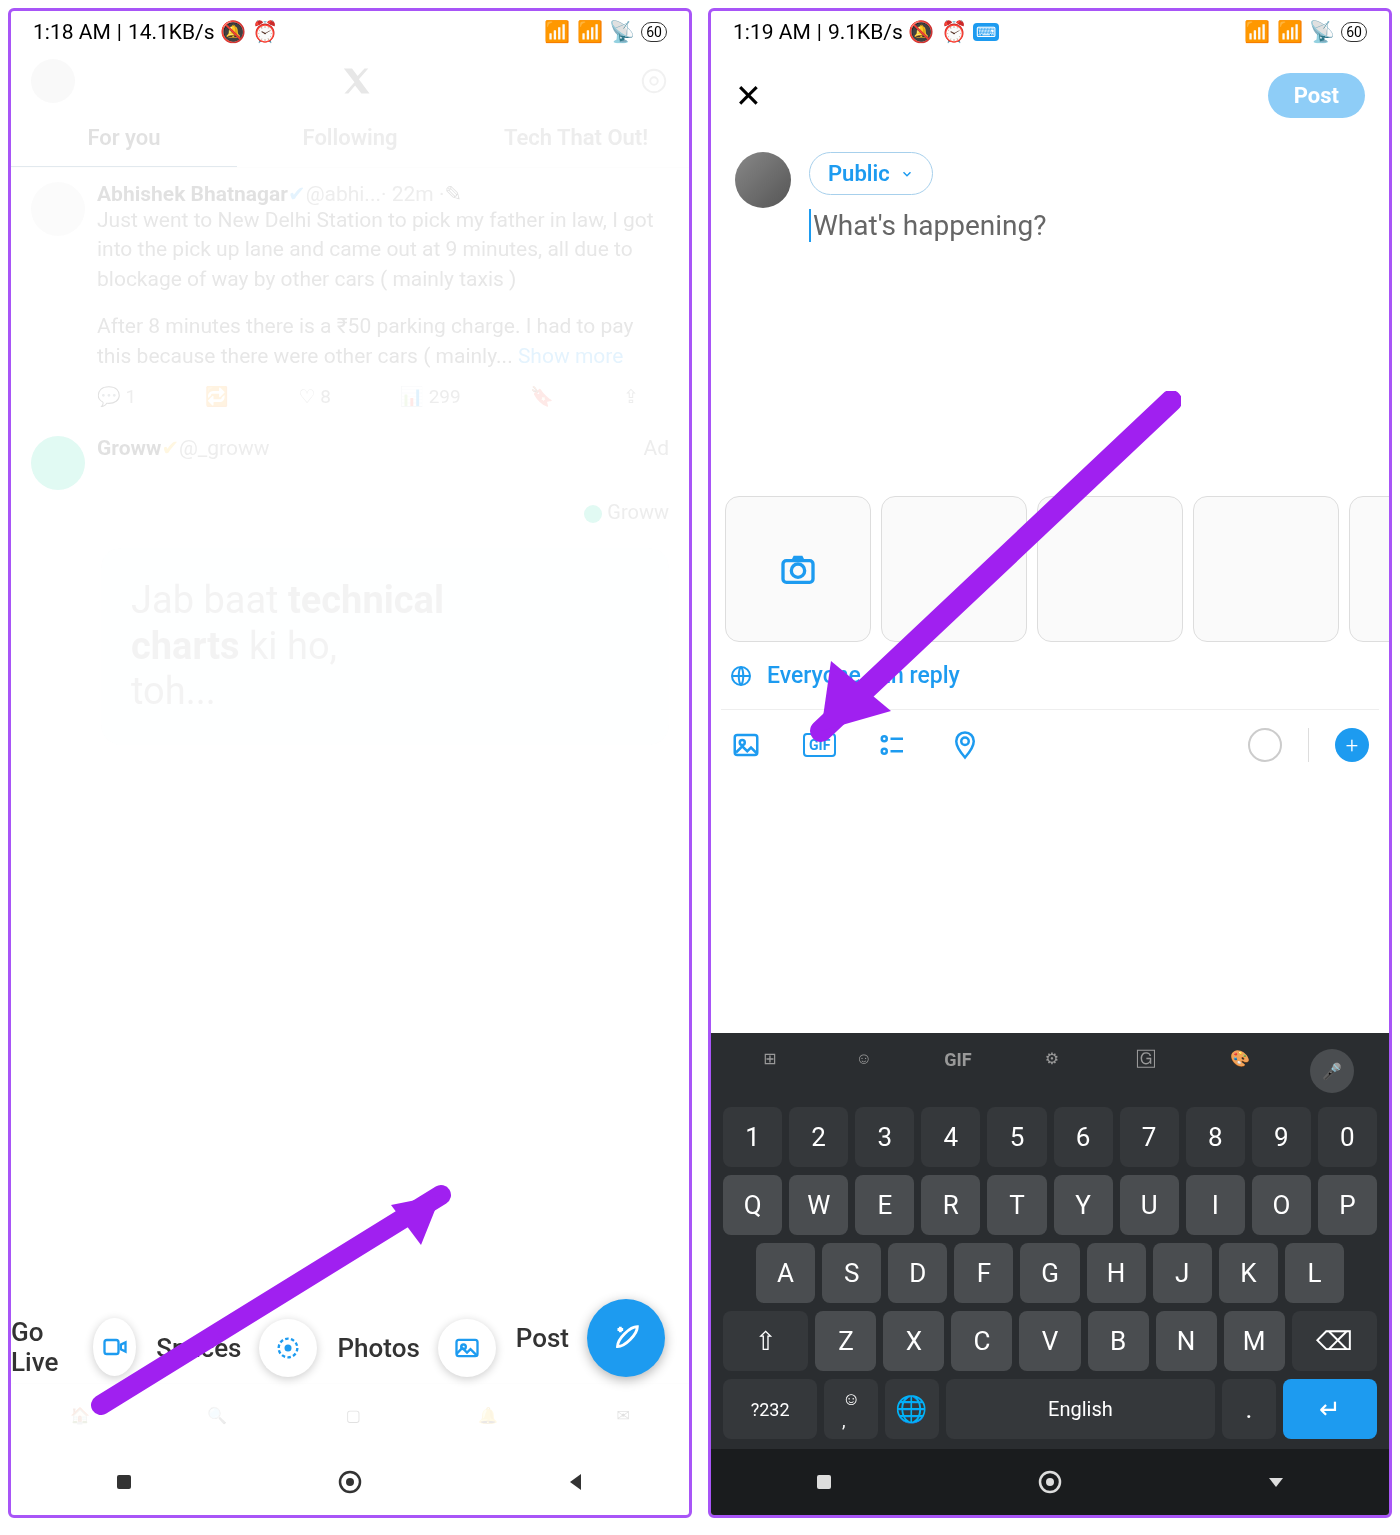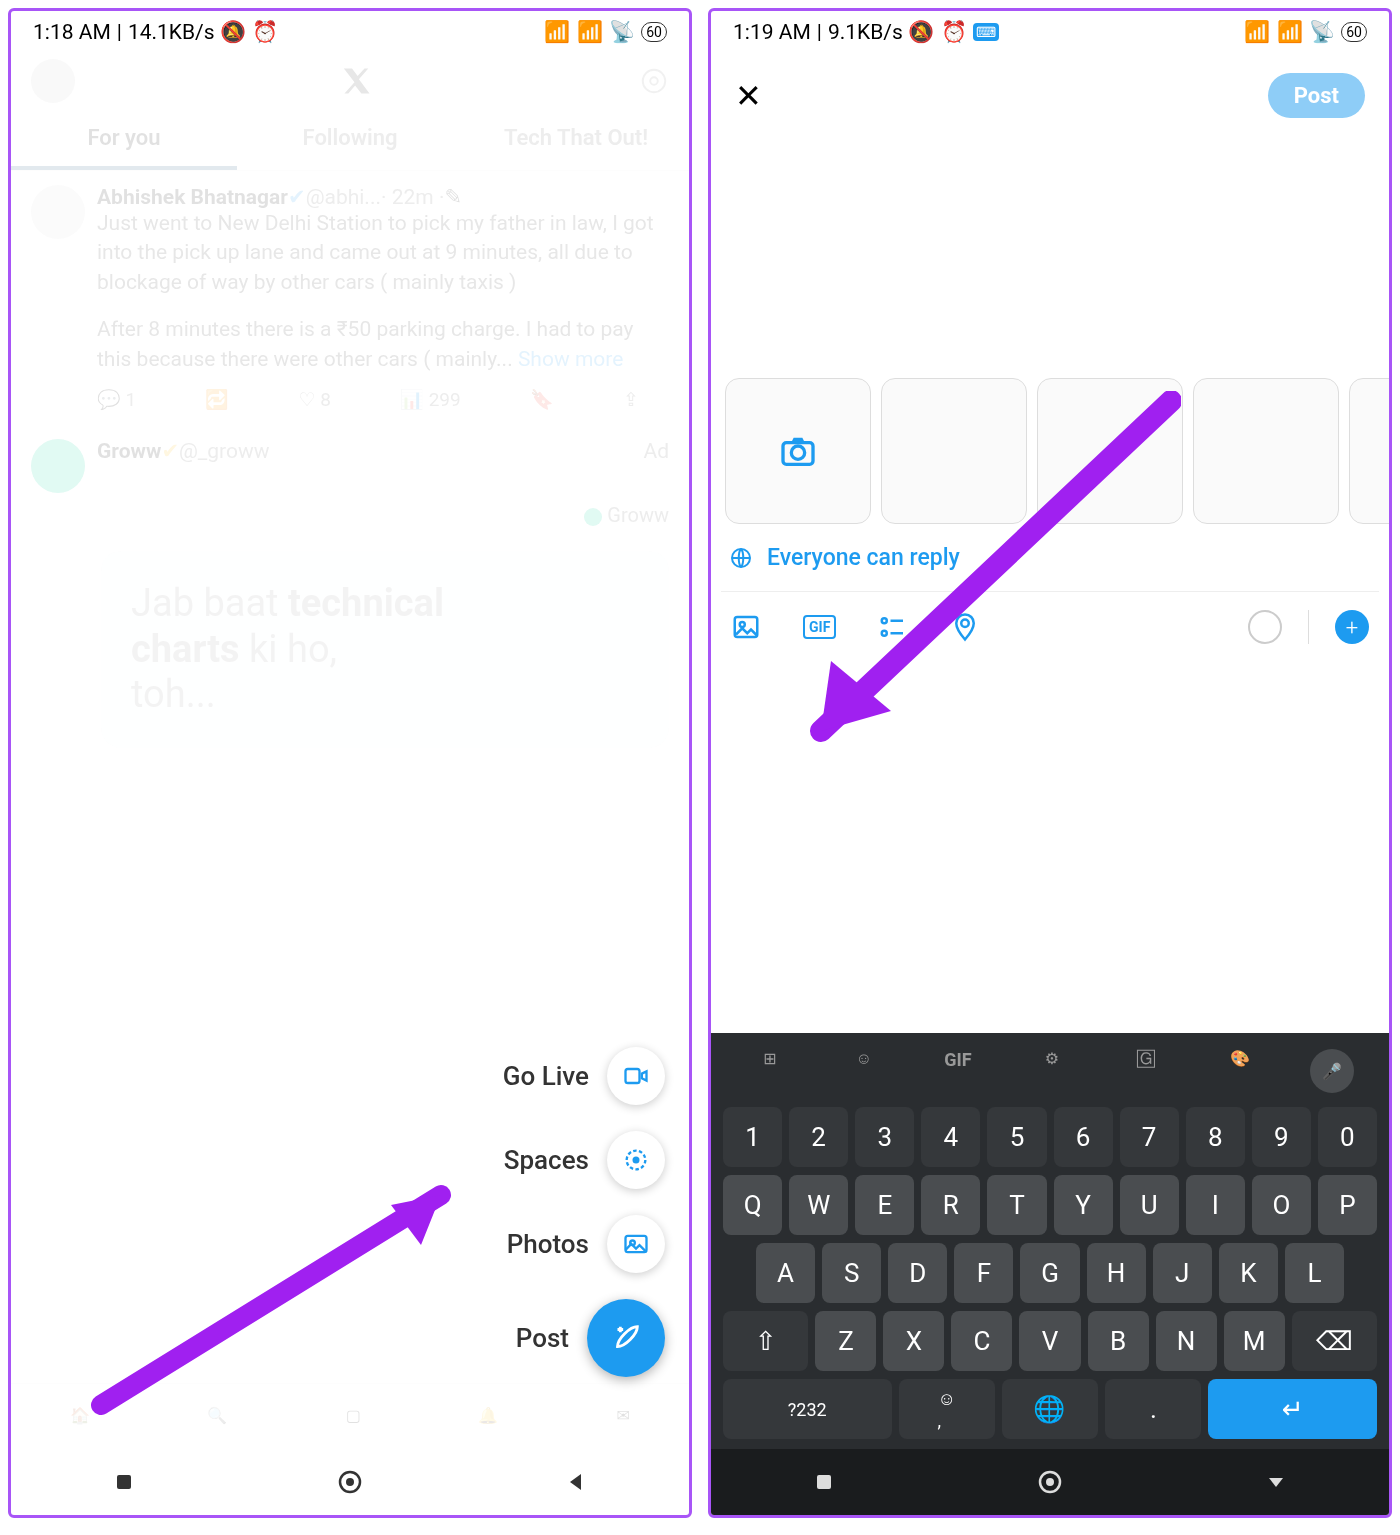--- a/index.html
+++ b/index.html
@@ -7,34 +7,34 @@
 .wrapper{display:flex;gap:16px;padding:8px;justify-content:center}
 .phone{width:688px;height:1510px;border:3px solid #a855f7;border-radius:6px;background:#fff;position:relative;overflow:hidden}
 .status-bar{height:42px;display:flex;align-items:center;justify-content:space-between;padding:0 22px;font-size:21px;font-weight:400}
 .status-left{display:flex;align-items:center;gap:6px}
 .status-right{display:flex;align-items:center;gap:6px}
 .dim{opacity:.12}
 .header{height:56px;display:flex;align-items:center;justify-content:space-between;padding:0 20px}
 .avatar{width:44px;height:44px;border-radius:50%;background:#ccc}
 .tabs{display:flex;border-bottom:1px solid #eee}
 .tab{flex:1;text-align:center;padding:16px 0;font-size:22px;color:#666;font-weight:600}
-.tab.active{color:#000;border-bottom:4px solid #0c4a6e}
+.tab.active{color:#000;border-bottom:1px solid #0c4a6e}
 .tweet{padding:14px 20px;display:flex;gap:12px}
 .tweet-avatar{width:54px;height:54px;border-radius:50%;background:#ddd;flex-shrink:0}
 .tweet-body{flex:1}
 .tweet-head{display:flex;gap:0;font-size:21px;align-items:center;flex-wrap:wrap}
 .tweet-name{font-weight:700}
 .tweet-handle,.tweet-time{color:#666}
 .tweet-text{font-size:21px;color:#333;line-height:1.4;margin-top:0}
 .tweet-actions{display:flex;justify-content:space-between;margin-top:14px;padding-right:30px;color:#666;font-size:19px}
 .show-more{color:#1d9bf0}
 .ad-card{margin:10px 20px 10px 90px;padding:30px;background:#f5f9fa;border-radius:20px}
 .ad-title{font-size:38px;font-weight:400;color:#999;line-height:1.2}
 .ad-title b{font-weight:700}
-.fab-menu{position:absolute;right:24px;bottom:138px;display:flex;flex-direction:column;align-items:flex-end;gap:26px}
+.fab-menu{position:absolute;right:24px;bottom:138px;display:flex;flex-direction:row;align-items:flex-end;gap:20px}
 .fab-item{display:flex;align-items:center;gap:18px}
 .fab-label{font-size:26px;font-weight:500;color:#333}
 .fab-circle{width:58px;height:58px;border-radius:50%;background:#fff;box-shadow:0 2px 10px rgba(0,0,0,.2);display:flex;align-items:center;justify-content:center}
 .fab-main{width:78px;height:78px;border-radius:50%;background:#1d9bf0;display:flex;align-items:center;justify-content:center;box-shadow:0 3px 12px rgba(0,0,0,.3)}
 .bottom-nav{position:absolute;bottom:68px;left:0;right:0;height:64px;display:flex;justify-content:space-around;align-items:center;border-top:1px solid #eee}
 .sys-nav{position:absolute;bottom:0;left:0;right:0;height:66px;display:flex;justify-content:space-around;align-items:center}
 .arrow{position:absolute;pointer-events:none}
 
 .compose-head{display:flex;align-items:center;justify-content:space-between;padding:20px 24px}
 .close-x{font-size:32px;font-weight:400}
@@ -238,20 +238,32 @@
       <span>📡</span>
       <span class="batt">60</span>
     </div>
   </div>
 
   <div class="compose-head">
     <span class="close-x">✕</span>
     <button class="post-btn">Post</button>
   </div>
 
+  <div class="compose-row">
+    <div class="compose-avatar"></div>
+    <div>
+      <div class="audience">
+        <span>Public</span>
+        <svg width="14" height="14" viewBox="0 0 24 24">
+              <path d="M6 9l6 6 6-6" fill="none" stroke="#1d9bf0" stroke-width="2.5"></path>
+            </svg>
+      </div>
+      <div class="compose-text">What's happening?</div>
+    </div>
+  </div>
 
   <div class="media-strip">
     <div class="media-item">
           <svg width="40" height="40" viewBox="0 0 24 24">
             <rect x="3" y="7" width="18" height="13" rx="2" fill="none" stroke="#1d9bf0" stroke-width="2"></rect>
             <circle cx="12" cy="13" r="4" fill="none" stroke="#1d9bf0" stroke-width="2"></circle>
             <path d="M9 7l1-2h4l1 2" fill="none" stroke="#1d9bf0" stroke-width="2"></path>
           </svg>
         </div>
     <div class="media-item"></div>
@@ -353,20 +365,21 @@
       <div class="key">V</div>
       <div class="key">B</div>
       <div class="key">N</div>
       <div class="key">M</div>
       <div class="key dark wide">⌫</div>
     </div>
     <div class="kb-row">
       <div class="key dark wide" style="font-size:18px">?232</div>
       <div class="key dark" style="flex:0.8;font-size:18px">☺<br>,</div>
       <div class="key dark" style="flex:0.8">🌐</div>
+      <div class="key dark space">English</div>
       <div class="key dark" style="flex:0.8">.</div>
       <div class="key enter">↵</div>
     </div>
   </div>
 
   <div class="sys-nav" style="background:#1a1c1e">
     <svg width="24" height="24">
           <rect x="5" y="5" width="14" height="14" rx="2" fill="#ddd"></rect>
         </svg>
     <svg width="26" height="26">

